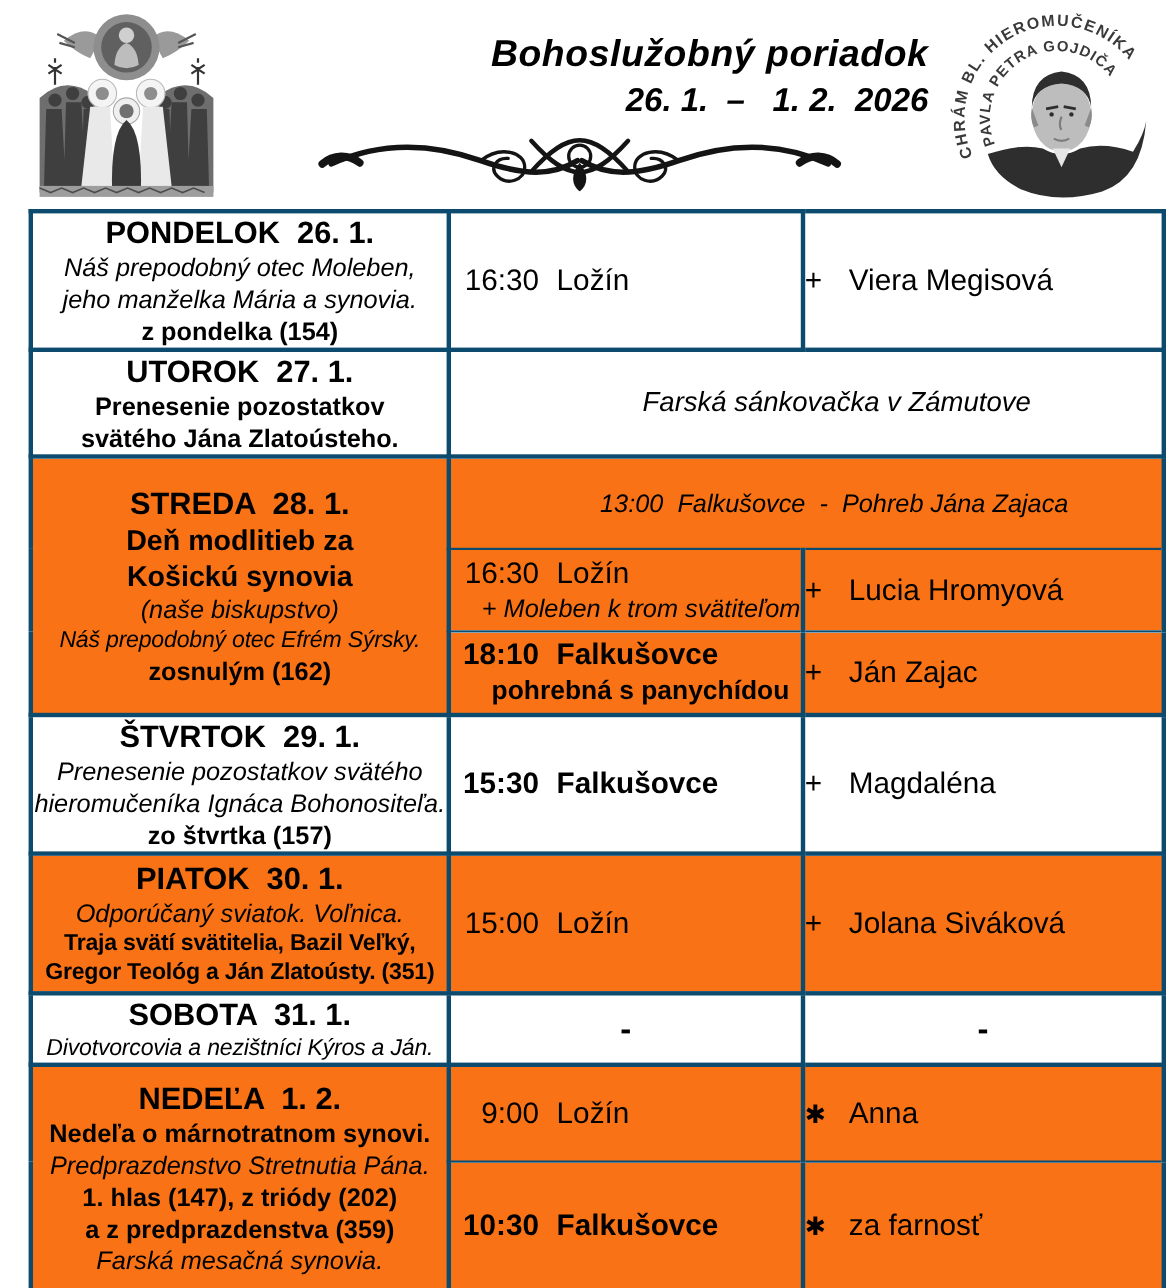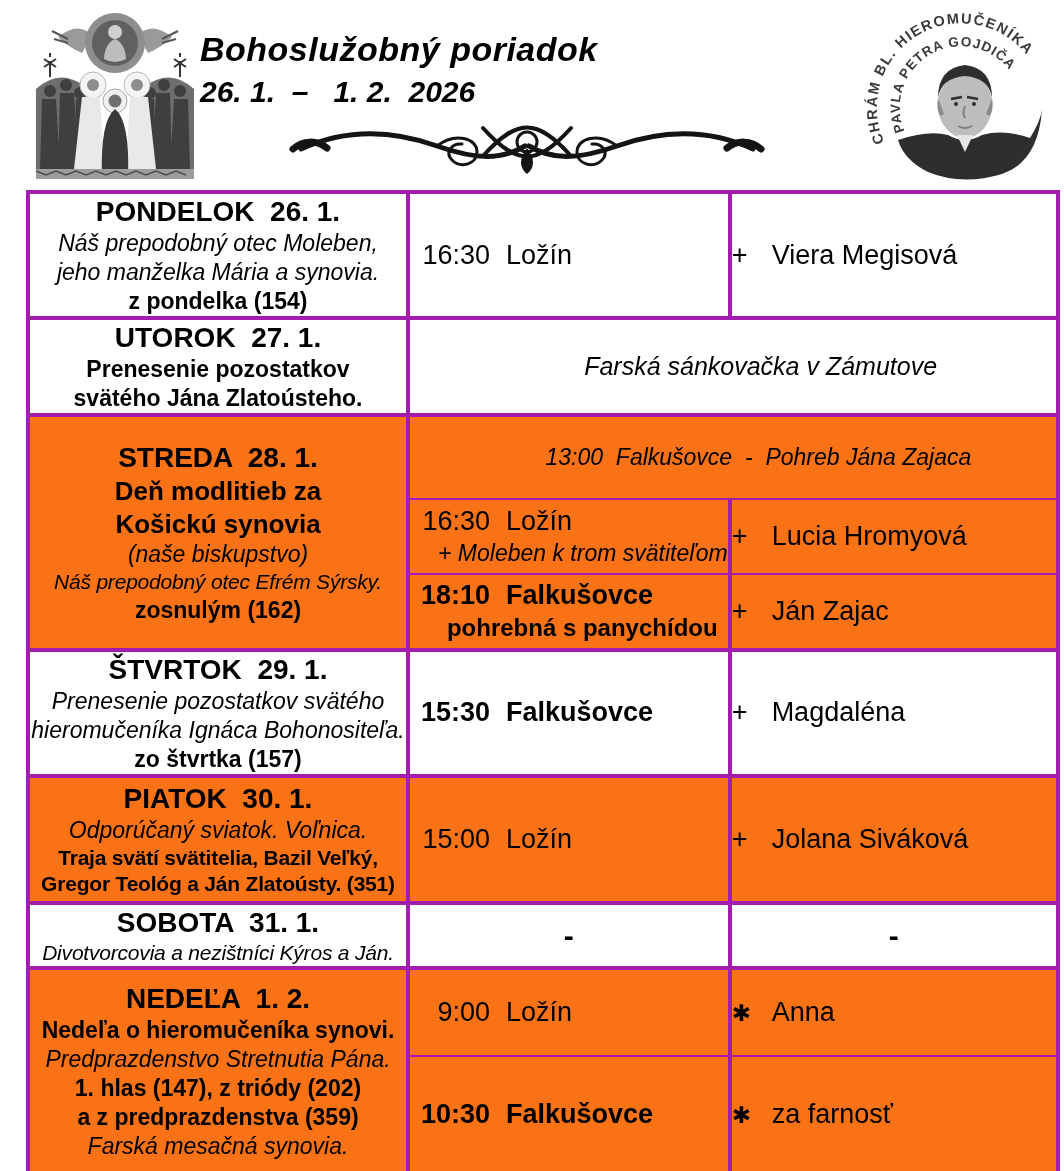--- a/index.html
+++ b/index.html
@@ -1,30 +1,30 @@
 <!DOCTYPE html>
 <html><head>
 <meta charset="utf-8">
 <style>
   html,body{margin:0;padding:0;background:#ffffff;}
   body{font-family:"Liberation Sans", sans-serif; color:#000;}
   #page{position:relative;width:1064px;height:1171px;background:#fff;overflow:hidden;}
 
   
   #icon-wrap{position:absolute;left:30px;top:5px;width:170px;height:178px;}
-  #title-block{position:absolute;left:200px;right:220px;top:30px;text-align:left;}
+  #title-block{position:absolute;left:200px;right:220px;top:30px;text-align:right;}
   .main-title{font-size:34px;font-weight:bold;font-style:italic;letter-spacing:.5px;white-space:pre;}
   .date-range{font-size:30px;font-weight:bold;font-style:italic;margin-top:6px;white-space:pre;}
   #flourish-wrap{position:absolute;left:287px;top:116px;width:480px;height:58px;}
   #stamp-wrap{position:absolute;left:862px;top:2px;width:195px;height:182px;}
   #stamp-wrap text{font-family:"Liberation Sans",sans-serif;font-weight:bold;fill:#3a3a3a;}
 
   
   #sched{position:absolute;left:26px;top:190px;border-collapse:collapse;table-layout:fixed;}
-  #sched td{border:4px solid #a21caf;vertical-align:middle;padding:0;overflow:hidden;}
+  #sched td{border:4px solid #0c4a6e;vertical-align:middle;padding:0;overflow:hidden;}
   td.gray{background:#f97316;}
   td.day{ text-align:center;padding:2px 4px;}
   .t{font-size:28px;font-weight:bold;white-space:pre;line-height:1.25;}
   .line{font-size:23px;line-height:1.26;white-space:nowrap;}
   .long{font-size:21px;letter-spacing:-0.2px;}
   .it{font-style:italic;}
   .b{font-weight:bold;}
   .bi{font-weight:bold;}
   td.timecell{padding-left:14px;font-size:27px;}
   .time{display:inline-block;width:80px;text-align:right;white-space:pre;}
@@ -250,21 +250,21 @@
         <div class="t">SOBOTA  31. 1.</div>
         <div class="line it long">Divotvorcovia a nezištníci Kýros a Ján.</div>
       </td>
       <td class="dash">-</td>
       <td class="dash">-</td>
     </tr>
 
     <tr style="height:88px">
       <td class="day gray" rowspan="2">
         <div class="t">NEDEĽA  1. 2.</div>
-        <div class="line bi">Nedeľa o hieromučeníka synovi.</div>
+        <div class="line bi">Nedeľa o márnotratnom synovi.</div>
         <div class="line it">Predprazdenstvo Stretnutia Pána.</div>
         <div class="line b">1. hlas (147), z triódy (202)</div>
         <div class="line b">a z predprazdenstva (359)</div>
         <div class="line it">Farská mesačná synovia.</div>
       </td>
       <td class="timecell gray tb2">
         <span class="time">9:00</span><span class="place">Ložín</span>
       </td>
       <td class="intcell gray tb2">
         <span class="sym star">✱</span><span>Anna</span>

